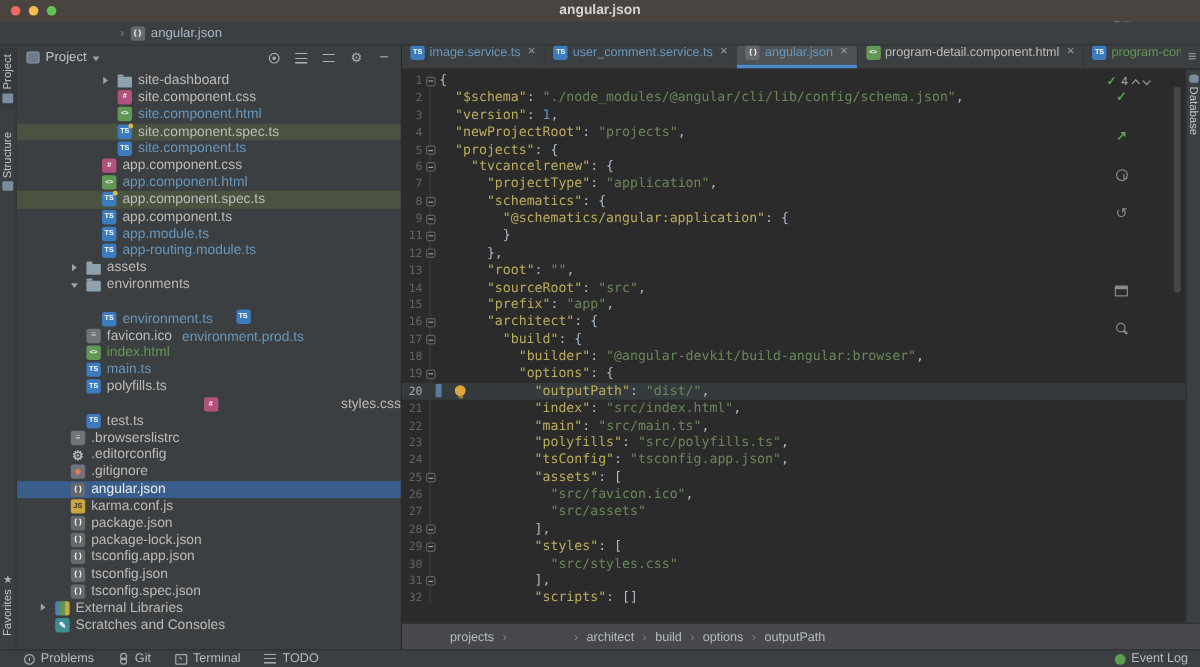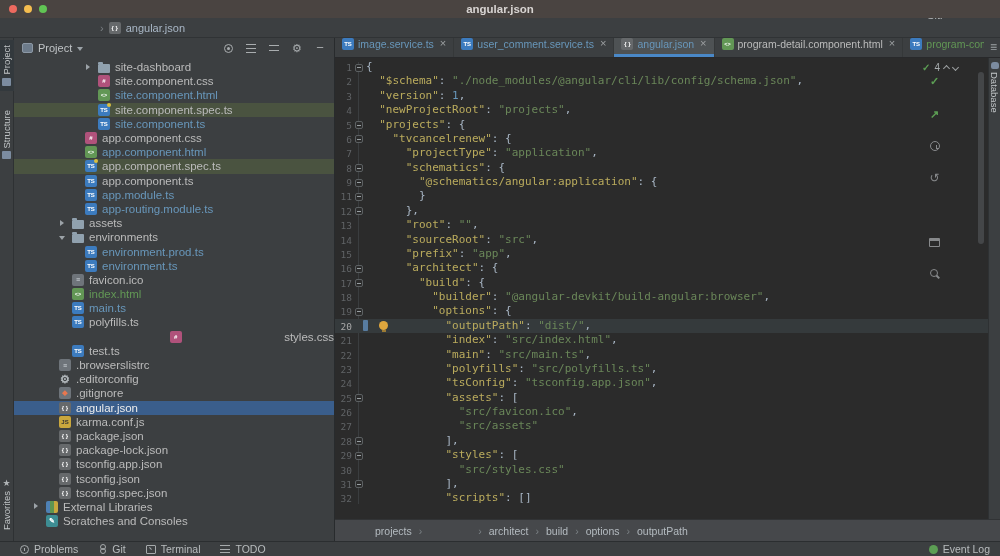--- a/index.html
+++ b/index.html
@@ -301,21 +301,21 @@
         <div class="trow" style="padding-left: 44px;">
           <span class="tarrow a-right"></span>
           <span class="fic fi-folder"></span>
           <span class="tlab c-normal">assets</span>
         </div>
         <div class="trow" style="padding-left: 44px;">
           <span class="tarrow a-down"></span>
           <span class="fic fi-folder"></span>
           <span class="tlab c-normal">environments</span>
         </div>
-        <div class="trow" style="padding-left: 57px;">
+        <div class="trow" style="padding-left: 57px; flex-direction: column;">
           <span class="tarrow"></span>
           <span class="fic fi-ts">TS</span>
           <span class="tlab c-modified">environment.prod.ts</span>
         </div>
         <div class="trow" style="padding-left: 57px;">
           <span class="tarrow"></span>
           <span class="fic fi-ts">TS</span>
           <span class="tlab c-modified">environment.ts</span>
         </div>
         <div class="trow" style="padding-left: 44px;">

